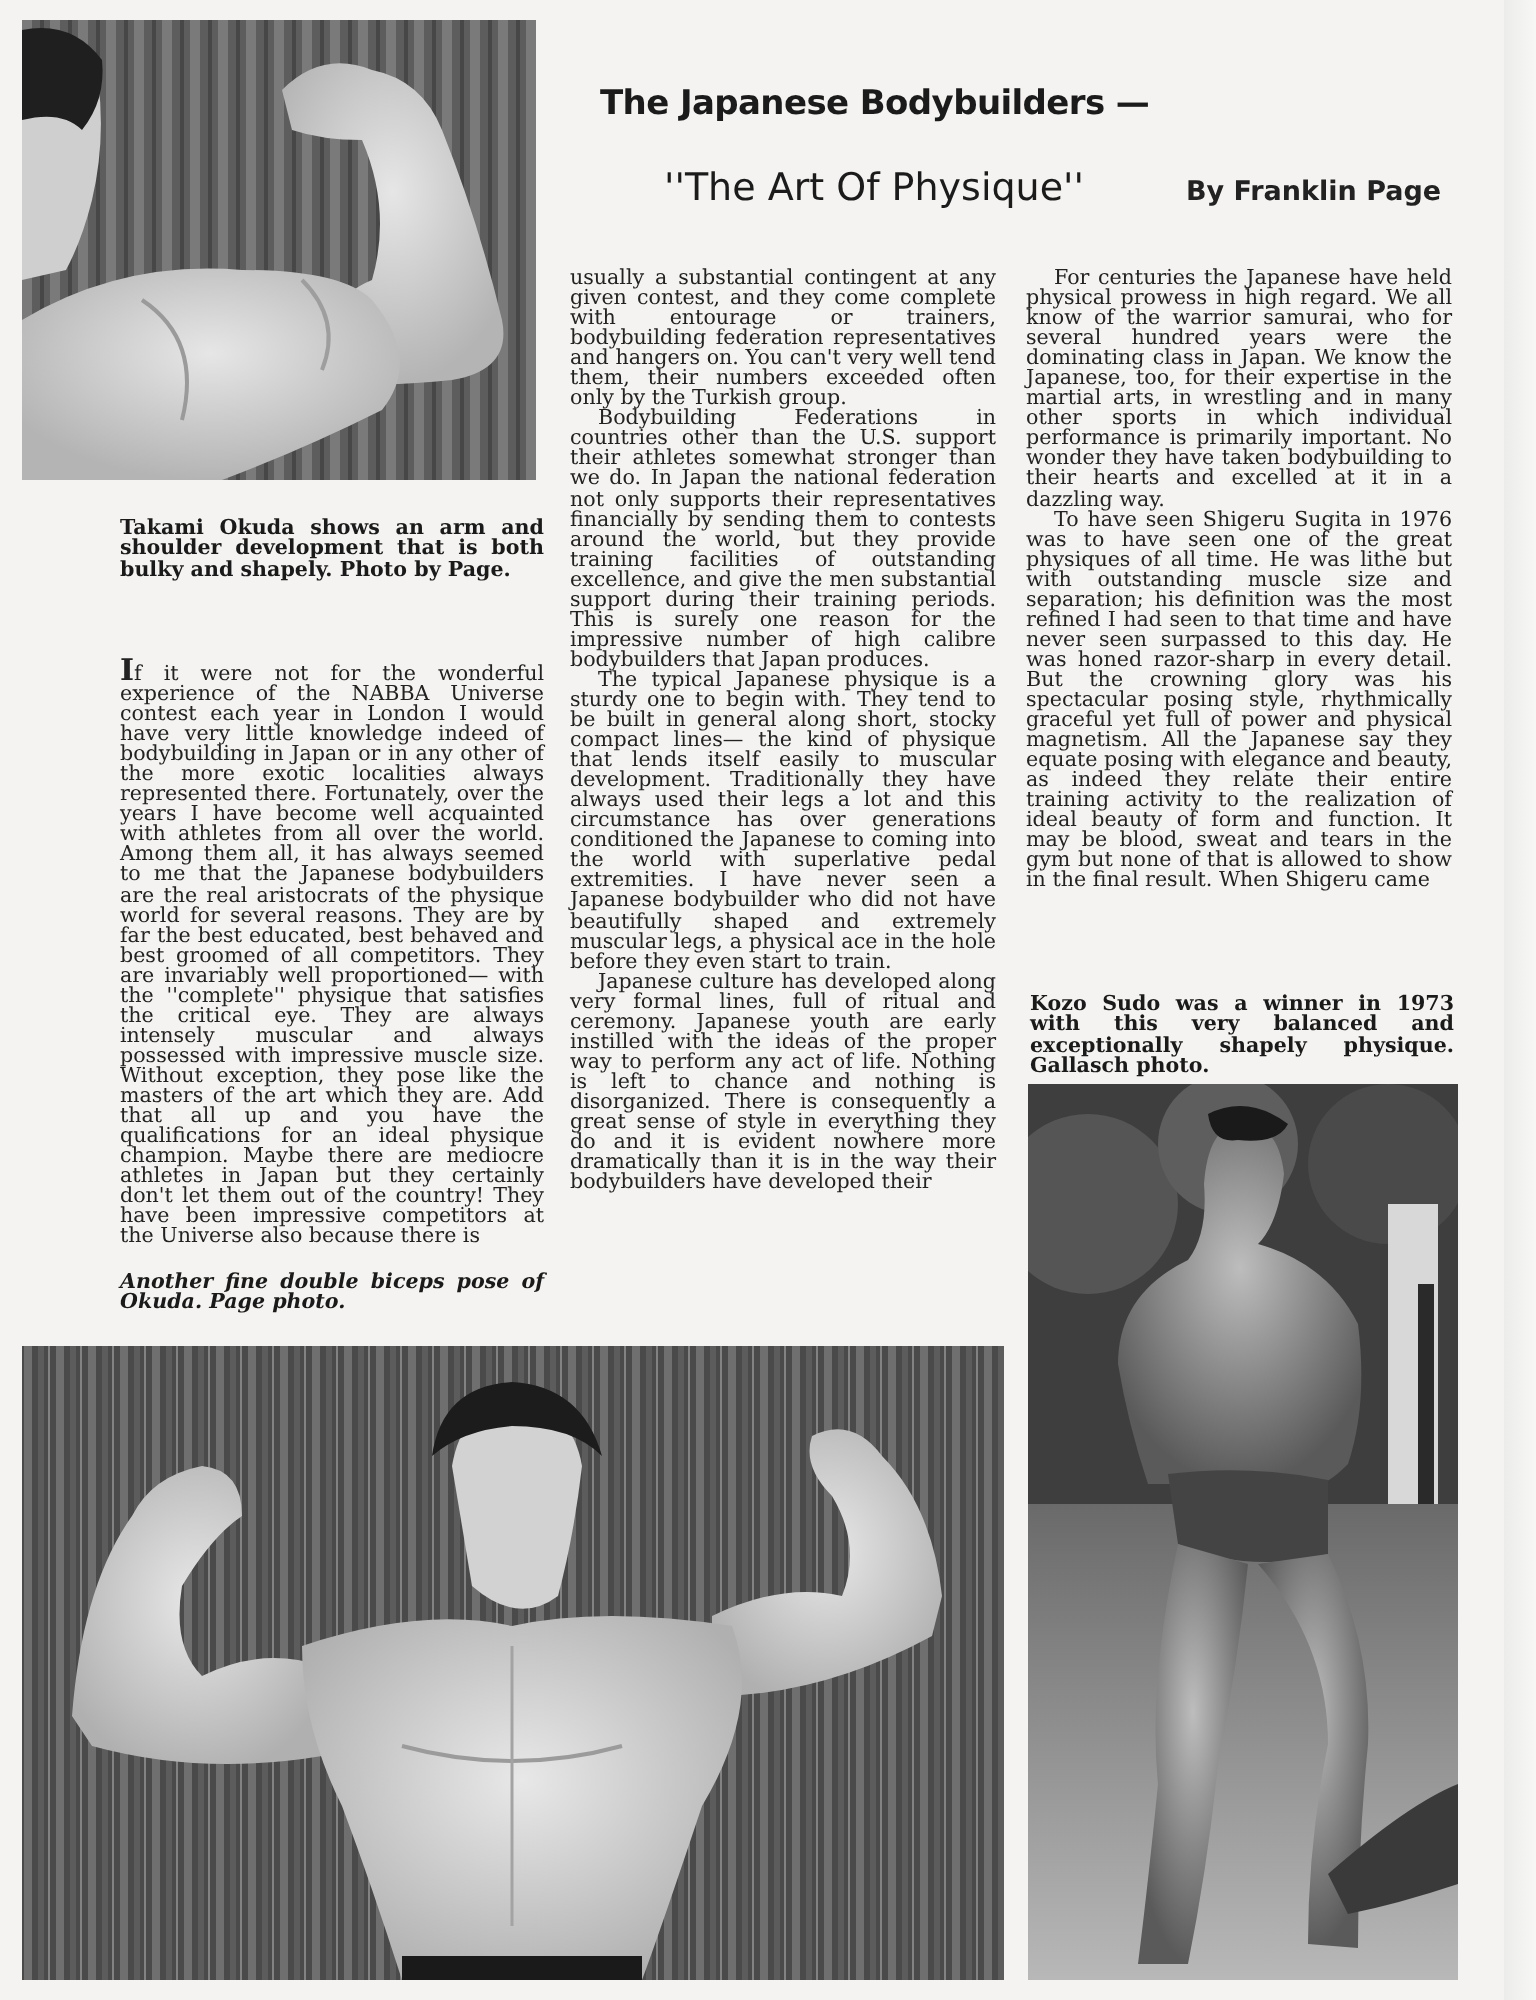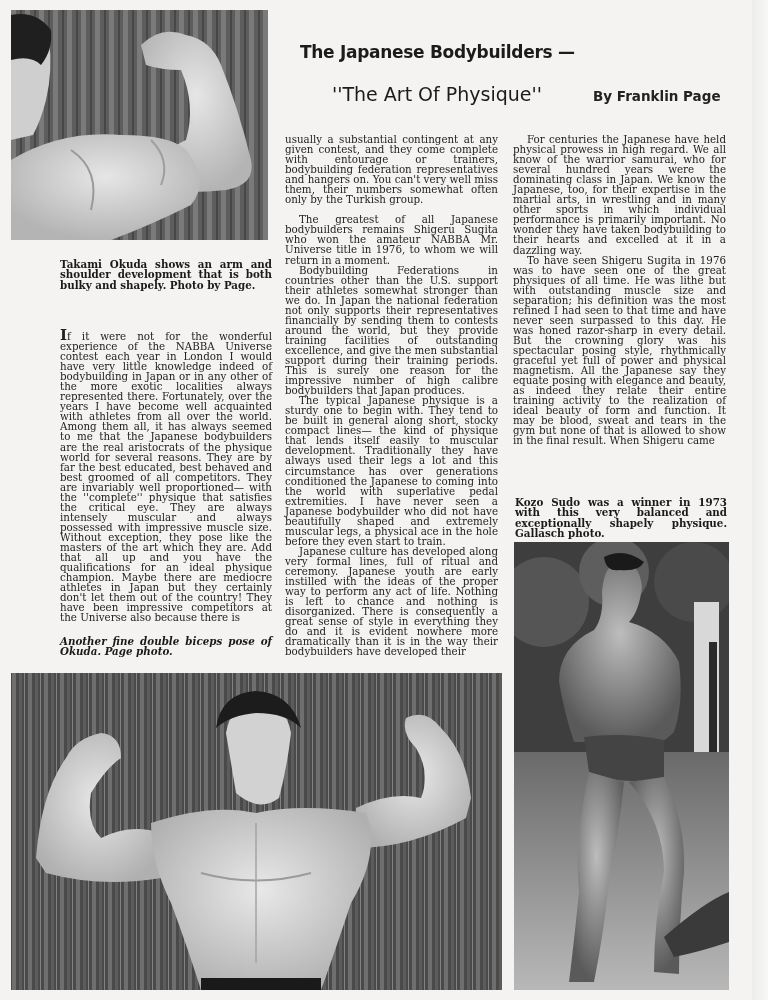--- a/index.html
+++ b/index.html
@@ -96,22 +96,21 @@
 
 <div class="caption" id="cap-top">Takami Okuda shows an arm and shoulder development that is both bulky and shapely. Photo by Page.</div>
 
 <div class="col" id="col1">
   <p class="noindent"><span class="dropcap">I</span><span>f it were not for the wonderful experience of the NABBA Universe contest each year in London I would have very little knowledge indeed of bodybuilding in Japan or in any other of the more exotic localities always represented there. Fortunately, over the years I have become well acquainted with athletes from all over the world. Among them all, it has always seemed to me that the Japanese bodybuilders are the real aristocrats of the physique world for several reasons. They are by far the best educated, best behaved and best groomed of all competitors. They are invariably well proportioned— with the ''complete'' physique that satisfies the critical eye. They are always intensely muscular and always possessed with impressive muscle size. Without exception, they pose like the masters of the art which they are. Add that all up and you have the qualifications for an ideal physique champion. Maybe there are mediocre athletes in Japan but they certainly don't let them out of the country! They have been impressive competitors at the Universe also because there is</span></p>
 </div>
 
 <div class="caption" id="cap-mid">Another fine double biceps pose of Okuda. Page photo.</div>
 
 <div class="col" id="col2">
-  <p class="noindent">usually a substantial contingent at any given contest, and they come complete with entourage or trainers, bodybuilding federation representatives and hangers on. You can't very well miss them, their numbers somewhat often only by the Turkish group.</p>
-  <p class="gap">The greatest of all Japanese bodybuilders remains Shigeru Sugita who won the amateur NABBA Mr. Universe title in 1976, to whom we will return in a moment.</p>
+  <p class="noindent">usually a substantial contingent at any given contest, and they come complete with entourage or trainers, bodybuilding federation representatives and hangers on. You can't very well tend them, their numbers exceeded often only by the Turkish group.</p>
   <p>Bodybuilding Federations in countries other than the U.S. support their athletes somewhat stronger than we do. In Japan the national federation not only supports their representatives financially by sending them to contests around the world, but they provide training facilities of outstanding excellence, and give the men substantial support during their training periods. This is surely one reason for the impressive number of high calibre bodybuilders that Japan produces.</p>
   <p>The typical Japanese physique is a sturdy one to begin with. They tend to be built in general along short, stocky compact lines— the kind of physique that lends itself easily to muscular development. Traditionally they have always used their legs a lot and this circumstance has over generations conditioned the Japanese to coming into the world with superlative pedal extremities. I have never seen a Japanese bodybuilder who did not have beautifully shaped and extremely muscular legs, a physical ace in the hole before they even start to train.</p>
   <p>Japanese culture has developed along very formal lines, full of ritual and ceremony. Japanese youth are early instilled with the ideas of the proper way to perform any act of life. Nothing is left to chance and nothing is disorganized. There is consequently a great sense of style in everything they do and it is evident nowhere more dramatically than it is in the way their bodybuilders have developed their</p>
 </div>
 
 <div class="col" id="col3">
   <p>For centuries the Japanese have held physical prowess in high regard. We all know of the warrior samurai, who for several hundred years were the dominating class in Japan. We know the Japanese, too, for their expertise in the martial arts, in wrestling and in many other sports in which individual performance is primarily important. No wonder they have taken bodybuilding to their hearts and excelled at it in a dazzling way.</p>
   <p>To have seen Shigeru Sugita in 1976 was to have seen one of the great physiques of all time. He was lithe but with outstanding muscle size and separation; his definition was the most refined I had seen to that time and have never seen surpassed to this day. He was honed razor-sharp in every detail. But the crowning glory was his spectacular posing style, rhythmically graceful yet full of power and physical magnetism. All the Japanese say they equate posing with elegance and beauty, as indeed they relate their entire training activity to the realization of ideal beauty of form and function. It may be blood, sweat and tears in the gym but none of that is allowed to show in the final result. When Shigeru came</p>
 </div>
 

